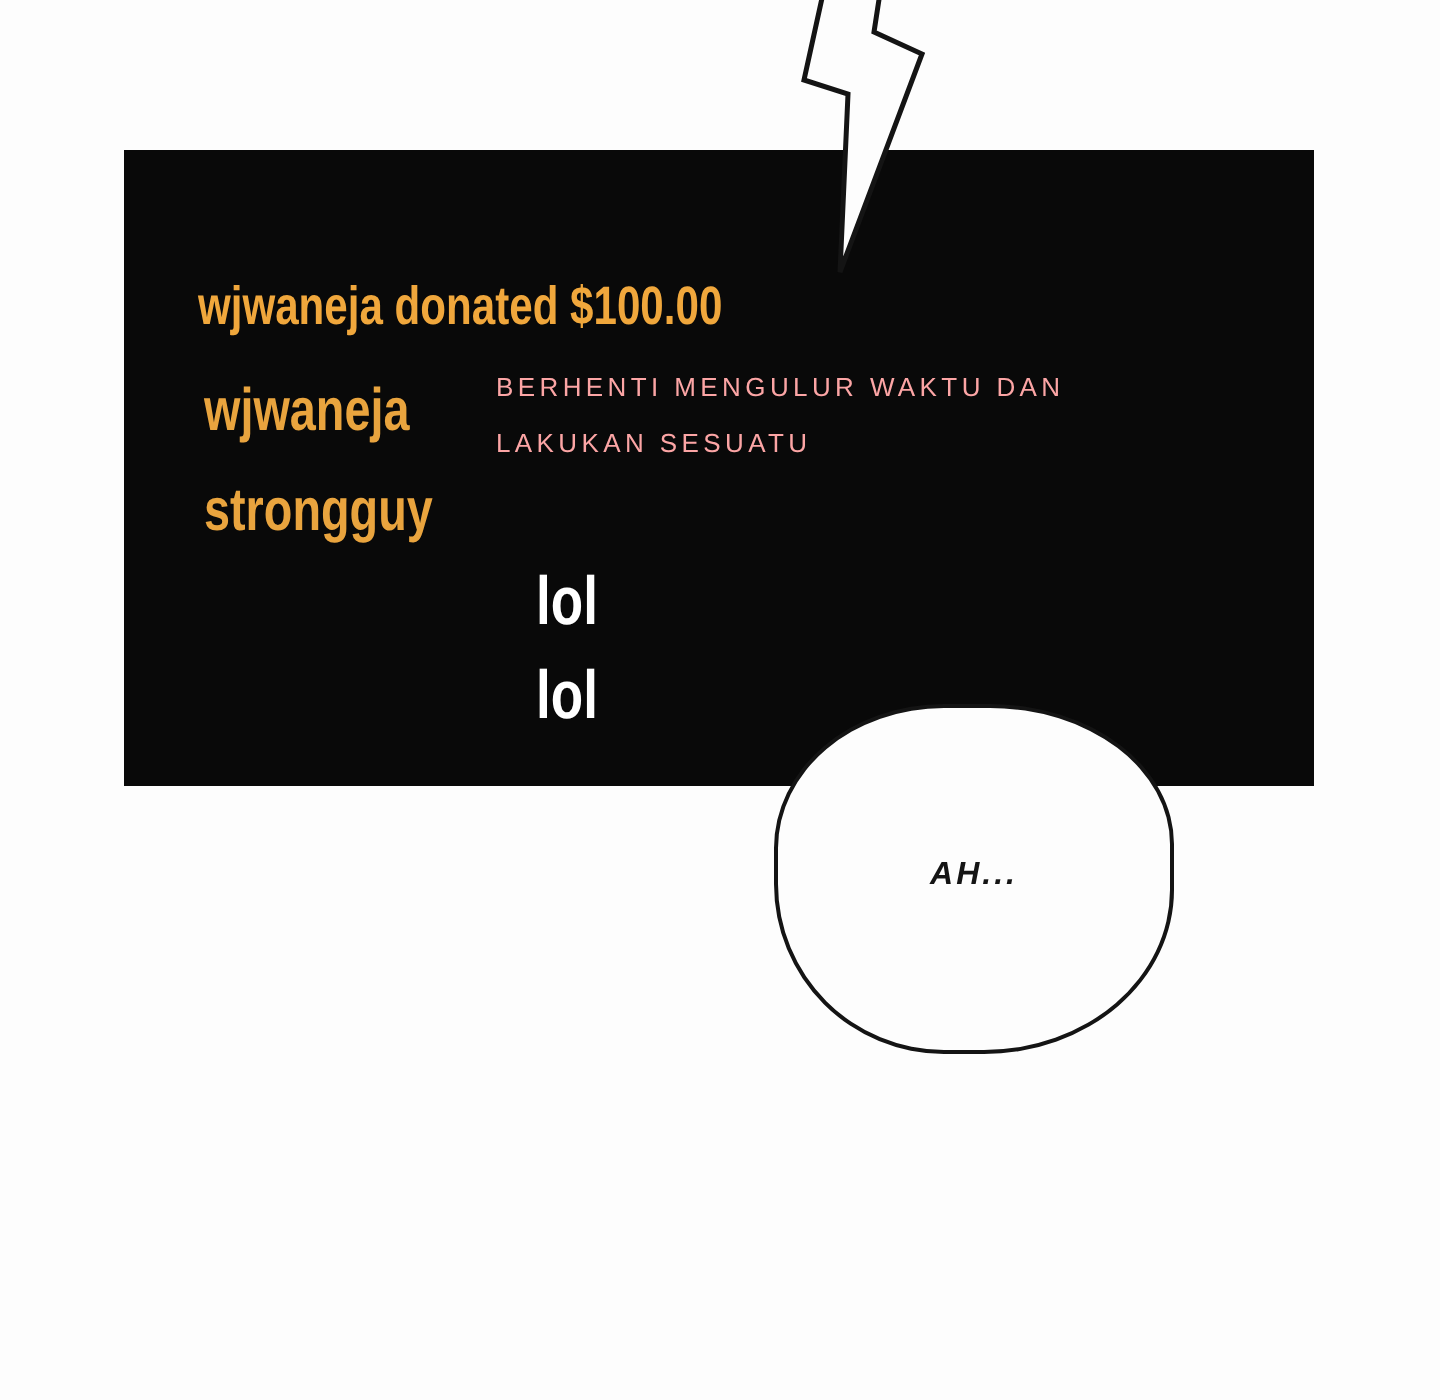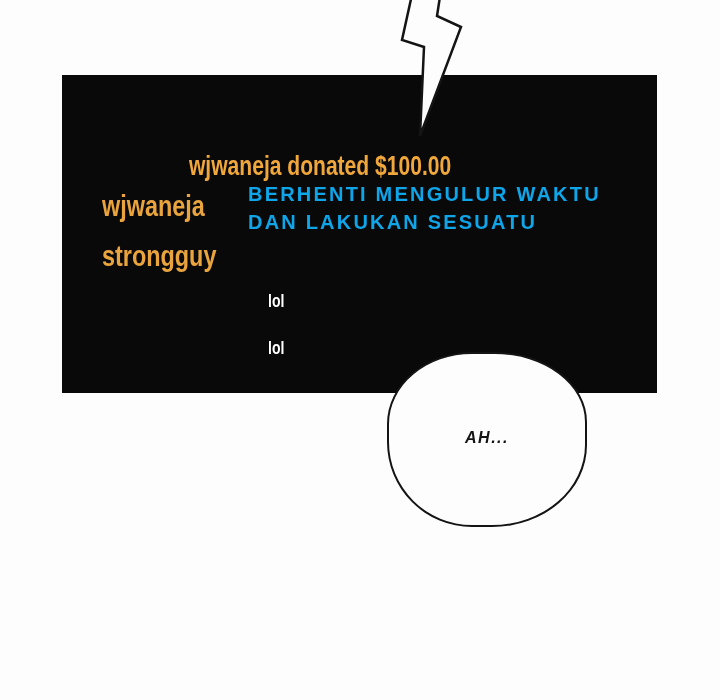--- a/index.html
+++ b/index.html
@@ -29,56 +29,56 @@
     display: inline-block;
     font-weight: bold;
     transform: scaleX(0.78);
     transform-origin: left center;
     white-space: nowrap;
     letter-spacing: 0px;
   }
 
   .donation-header {
     position: absolute;
-    left: 0; top: 76px;
+    left: 0; top: 63px;
     width: 516px;
-    text-align: center;
+    text-align: left;
     color: #f0a73c;
     font-size: 27px;
     line-height: 30px;
   }
   .donation-header .cond { transform-origin: center center; }
 
   .username {
     position: absolute;
     left: 40px;
     color: #e9a43e;
     font-size: 30px;
     line-height: 28px;
   }
   .u1 { top: 117px; }
   .u2 { top: 167px; }
   .u3 { top: 213px; }
   .u4 { top: 260px; }
 
   .msg-comic {
     position: absolute;
-    color: #0ea5e9;
-    font-size: 20px;
-    font-weight: bold;
+    color: #fca5a5;
+    font-size: 13px;
+    font-weight: normal;
     letter-spacing: 2.2px;
     line-height: 28px;
   }
   .m1 { left: 186px; top: 105px; width: 360px; }
   .m2 { left: 202px; top: 171px; }
 
   .msg-plain {
     position: absolute;
     color: #ffffff;
-    font-size: 18px;
+    font-size: 34px;
     line-height: 28px;
   }
   .m3 { left: 206px; top: 212px; }
   .m4 { left: 206px; top: 259px; }
 
   
   .bolt-svg {
     position: absolute;
     left: 0; top: 0;
     width: 720px; height: 145px;

